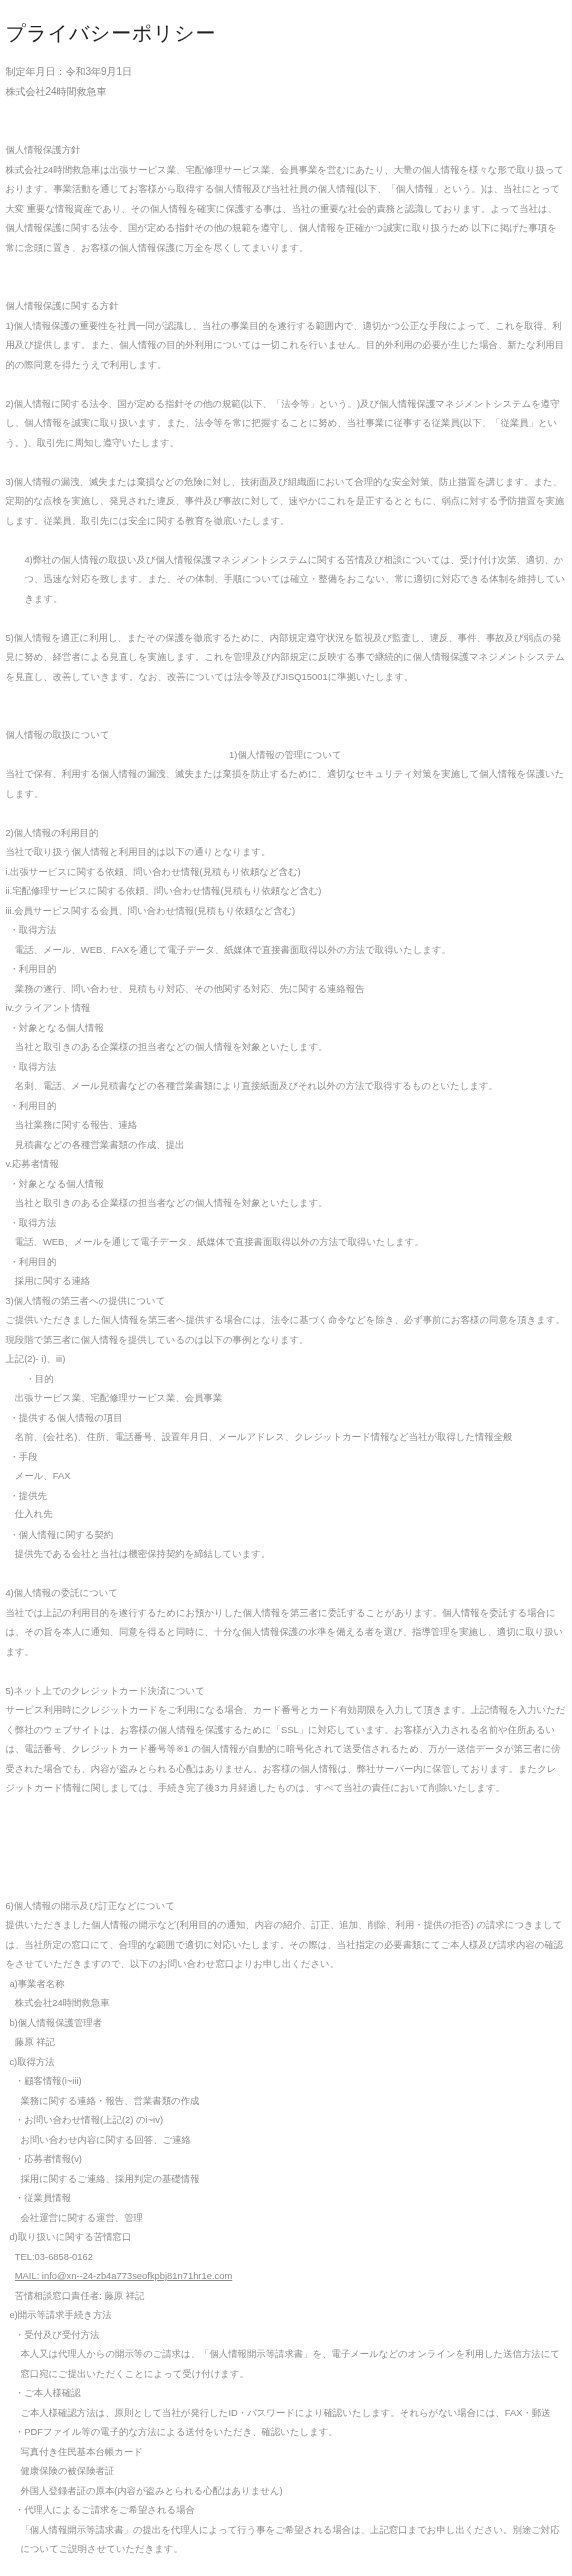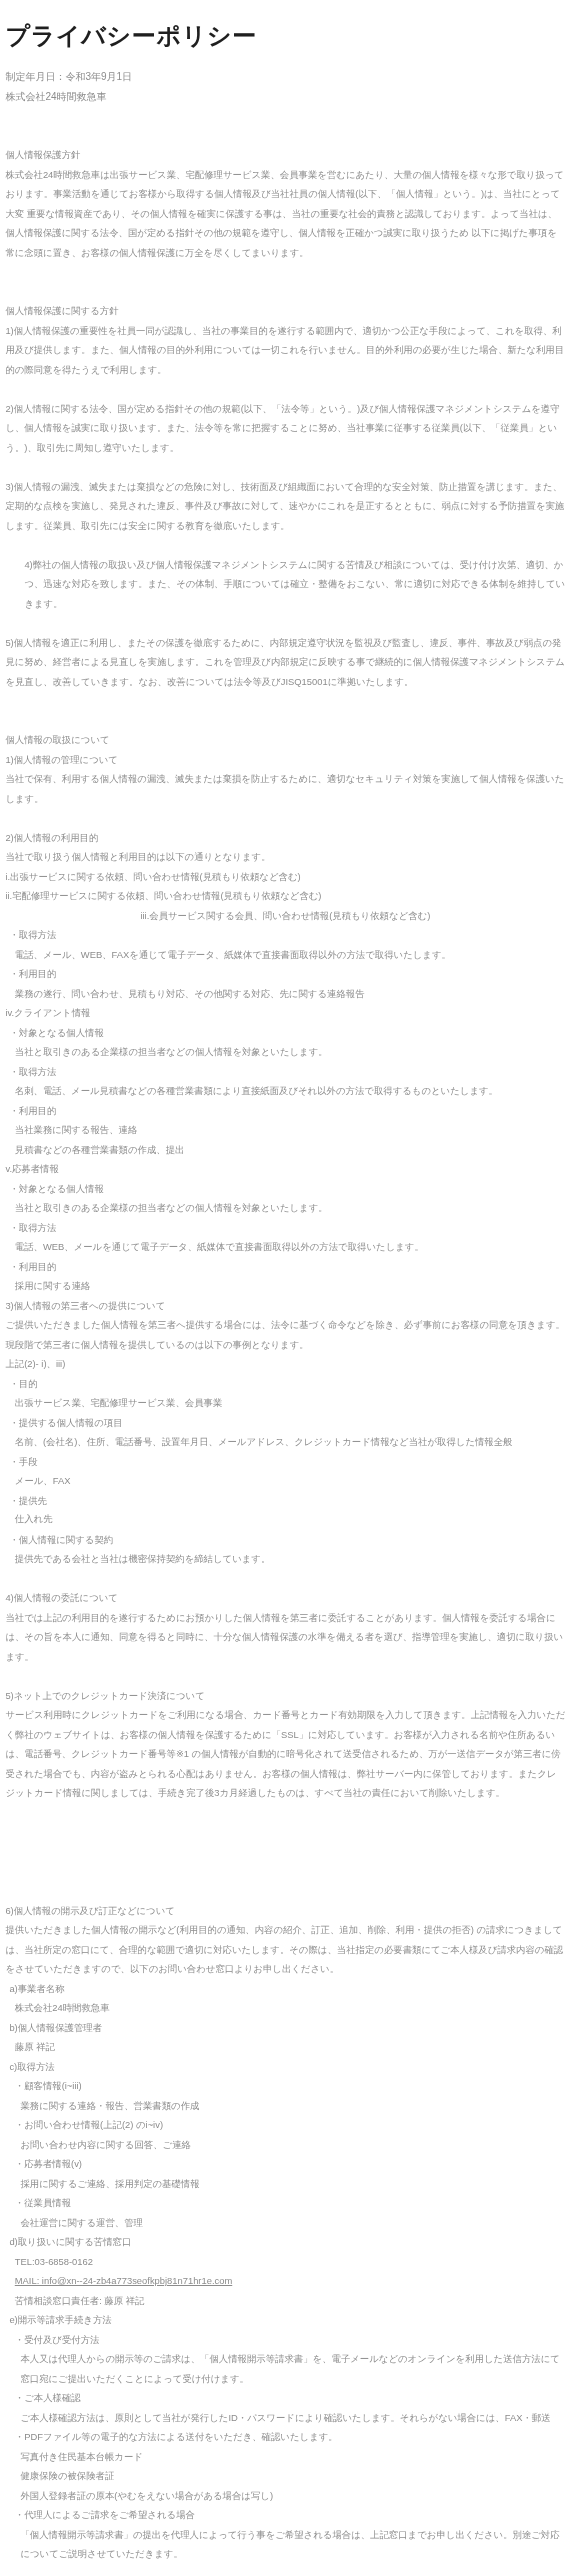--- a/index.html
+++ b/index.html
@@ -14,22 +14,22 @@
     font-family: "Liberation Sans", "DejaVu Sans", sans-serif;
     -webkit-font-smoothing: antialiased;
   }
   .page {
     padding: 0 6.7px 0 5.4px;
     box-sizing: border-box;
   }
   .page-title {
     margin: 10.8px 0 15px 0;
     padding-top: 9.4px;
-    font-size: 24px;
-    font-weight: 700;
+    font-size: 20px;
+    font-weight: 400;
     color: #1f1f1f;
     letter-spacing: 0.7px;
   }
   .meta-line {
     font-size: 10px;
     line-height: 19.5px;
     color: #8c8c8c;
   }
   .doc {
     margin-top: 0;
@@ -64,28 +64,28 @@
       <div class="doc-gap" style="height: 19.5px;"></div>
       <div class="doc-line" style="padding-left: 0px;">2)個人情報に関する法令、国が定める指針その他の規範(以下、「法令等」という。)及び個人情報保護マネジメントシステムを遵守し、個人情報を誠実に取り扱います。また、法令等を常に把握することに努め、当社事業に従事する従業員(以下、「従業員」という。)、取引先に周知し遵守いたします。</div>
       <div class="doc-gap" style="height: 19.5px;"></div>
       <div class="doc-line" style="padding-left: 0px;">3)個人情報の漏洩、滅失または棄損などの危険に対し、技術面及び組織面において合理的な安全対策、防止措置を講じます。また、定期的な点検を実施し、発見された違反、事件及び事故に対して、速やかにこれを是正するとともに、弱点に対する予防措置を実施します。従業員、取引先には安全に関する教育を徹底いたします。</div>
       <div class="doc-gap" style="height: 19.5px;"></div>
       <div class="doc-line" style="padding-left: 0px; margin-left: 19px;">4)弊社の個人情報の取扱い及び個人情報保護マネジメントシステムに関する苦情及び相談については、受け付け次第、適切、かつ、迅速な対応を致します。また、その体制、手順については確立・整備をおこない、常に適切に対応できる体制を維持していきます。</div>
       <div class="doc-gap" style="height: 19.5px;"></div>
       <div class="doc-line" style="padding-left: 0px;">5)個人情報を適正に利用し、またその保護を徹底するために、内部規定遵守状況を監視及び監査し、違反、事件、事故及び弱点の発見に努め、経営者による見直しを実施します。これを管理及び内部規定に反映する事で継続的に個人情報保護マネジメントシステムを見直し、改善していきます。なお、改善については法令等及びJISQ15001に準拠いたします。</div>
       <div class="doc-gap" style="height: 39px;"></div>
       <div class="doc-line" style="padding-left: 0px;">個人情報の取扱について</div>
-      <div class="doc-line" style="padding-left: 0px;">1)個人情報の管理について</div>
+      <div class="doc-line" style="padding-left: 0px; text-align: center;">1)個人情報の管理について</div>
       <div class="doc-line" style="padding-left: 0px;">当社で保有、利用する個人情報の漏洩、滅失または棄損を防止するために、適切なセキュリティ対策を実施して個人情報を保護いたします。</div>
       <div class="doc-gap" style="height: 19.5px;"></div>
       <div class="doc-line" style="padding-left: 0px;">2)個人情報の利用目的</div>
       <div class="doc-line" style="padding-left: 0px;">当社で取り扱う個人情報と利用目的は以下の通りとなります。</div>
       <div class="doc-line" style="padding-left: 0px;">i.出張サービスに関する依頼、問い合わせ情報(見積もり依頼など含む)</div>
       <div class="doc-line" style="padding-left: 0px;">ii.宅配修理サービスに関する依頼、問い合わせ情報(見積もり依頼など含む)</div>
-      <div class="doc-line" style="padding-left: 0px; text-align: center;">iii.会員サービス関する会員、問い合わせ情報(見積もり依頼など含む)</div>
+      <div class="doc-line" style="padding-left: 0px;">iii.会員サービス関する会員、問い合わせ情報(見積もり依頼など含む)</div>
       <div class="doc-line" style="padding-left: 4px;">・取得方法</div>
       <div class="doc-line" style="padding-left: 9.4px;">電話、メール、WEB、FAXを通じて電子データ、紙媒体で直接書面取得以外の方法で取得いたします。</div>
       <div class="doc-line" style="padding-left: 4px;">・利用目的</div>
       <div class="doc-line" style="padding-left: 9.4px;">業務の遂行、問い合わせ、見積もり対応、その他関する対応、先に関する連絡報告</div>
       <div class="doc-line" style="padding-left: 0px;">iv.クライアント情報</div>
       <div class="doc-line" style="padding-left: 4px;">・対象となる個人情報</div>
       <div class="doc-line" style="padding-left: 9.4px;">当社と取引きのある企業様の担当者などの個人情報を対象といたします。</div>
       <div class="doc-line" style="padding-left: 4px;">・取得方法</div>
       <div class="doc-line" style="padding-left: 9.4px;">名刺、電話、メール見積書などの各種営業書類により直接紙面及びそれ以外の方法で取得するものといたします。</div>
       <div class="doc-line" style="padding-left: 4px;">・利用目的</div>
@@ -94,21 +94,21 @@
       <div class="doc-line" style="padding-left: 0px;">v.応募者情報</div>
       <div class="doc-line" style="padding-left: 4px;">・対象となる個人情報</div>
       <div class="doc-line" style="padding-left: 9.4px;">当社と取引きのある企業様の担当者などの個人情報を対象といたします。</div>
       <div class="doc-line" style="padding-left: 4px;">・取得方法</div>
       <div class="doc-line" style="padding-left: 9.4px;">電話、WEB、メールを通じて電子データ、紙媒体で直接書面取得以外の方法で取得いたします。</div>
       <div class="doc-line" style="padding-left: 4px;">・利用目的</div>
       <div class="doc-line" style="padding-left: 9.4px;">採用に関する連絡</div>
       <div class="doc-line" style="padding-left: 0px;">3)個人情報の第三者への提供について</div>
       <div class="doc-line" style="padding-left: 0px;">ご提供いただきました個人情報を第三者へ提供する場合には、法令に基づく命令などを除き、必ず事前にお客様の同意を頂きます。現段階で第三者に個人情報を提供しているのは以下の事例となります。</div>
       <div class="doc-line" style="padding-left: 0px;">上記(2)- i)、iii)</div>
-      <div class="doc-line" style="padding-left: 4px;">・目的</div>
+      <div class="doc-line" style="padding-left: 4px; margin-left: 16px;">・目的</div>
       <div class="doc-line" style="padding-left: 9.4px;">出張サービス業、宅配修理サービス業、会員事業</div>
       <div class="doc-line" style="padding-left: 4px;">・提供する個人情報の項目</div>
       <div class="doc-line" style="padding-left: 9.4px;">名前、(会社名)、住所、電話番号、設置年月日、メールアドレス、クレジットカード情報など当社が取得した情報全般</div>
       <div class="doc-line" style="padding-left: 4px;">・手段</div>
       <div class="doc-line" style="padding-left: 9.4px;">メール、FAX</div>
       <div class="doc-line" style="padding-left: 4px;">・提供先</div>
       <div class="doc-line" style="padding-left: 9.4px; font-family: Liberation Mono, monospace;">仕入れ先</div>
       <div class="doc-line" style="padding-left: 4px;">・個人情報に関する契約</div>
       <div class="doc-line" style="padding-left: 9.4px;">提供先である会社と当社は機密保持契約を締結しています。</div>
       <div class="doc-gap" style="height: 19.5px;"></div>
@@ -138,18 +138,18 @@
       <div class="doc-line" style="padding-left: 9.4px; text-decoration: underline;">MAIL: info@xn--24-zb4a773seofkpbj81n71hr1e.com</div>
       <div class="doc-line" style="padding-left: 9.4px;">苦情相談窓口責任者: 藤原 祥記</div>
       <div class="doc-line" style="padding-left: 4px;">e)開示等請求手続き方法</div>
       <div class="doc-line" style="padding-left: 9.4px;">・受付及び受付方法</div>
       <div class="doc-line" style="padding-left: 15px;">本人又は代理人からの開示等のご請求は、「個人情報開示等請求書」を、電子メールなどのオンラインを利用した送信方法にて窓口宛にご提出いただくことによって受け付けます。</div>
       <div class="doc-line" style="padding-left: 9.4px;">・ご本人様確認</div>
       <div class="doc-line" style="padding-left: 15px;">ご本人様確認方法は、原則として当社が発行したID・パスワードにより確認いたします。それらがない場合には、FAX・郵送</div>
       <div class="doc-line" style="padding-left: 9.4px;">・PDFファイル等の電子的な方法による送付をいただき、確認いたします。</div>
       <div class="doc-line" style="padding-left: 15px;">写真付き住民基本台帳カード</div>
       <div class="doc-line" style="padding-left: 15px;">健康保険の被保険者証</div>
-      <div class="doc-line" style="padding-left: 15px;">外国人登録者証の原本(やむをえない場合がある場合は写し)</div>
+      <div class="doc-line" style="padding-left: 15px;">外国人登録者証の原本(内容が盗みとられる心配はありません)</div>
       <div class="doc-line" style="padding-left: 9.4px;">・代理人によるご請求をご希望される場合</div>
       <div class="doc-line" style="padding-left: 15px;">「個人情報開示等請求書」の提出を代理人によって行う事をご希望される場合は、上記窓口までお申し出ください。別途ご対応についてご説明させていただきます。</div>
     </div>
 </div>
 
 
 </body></html>

